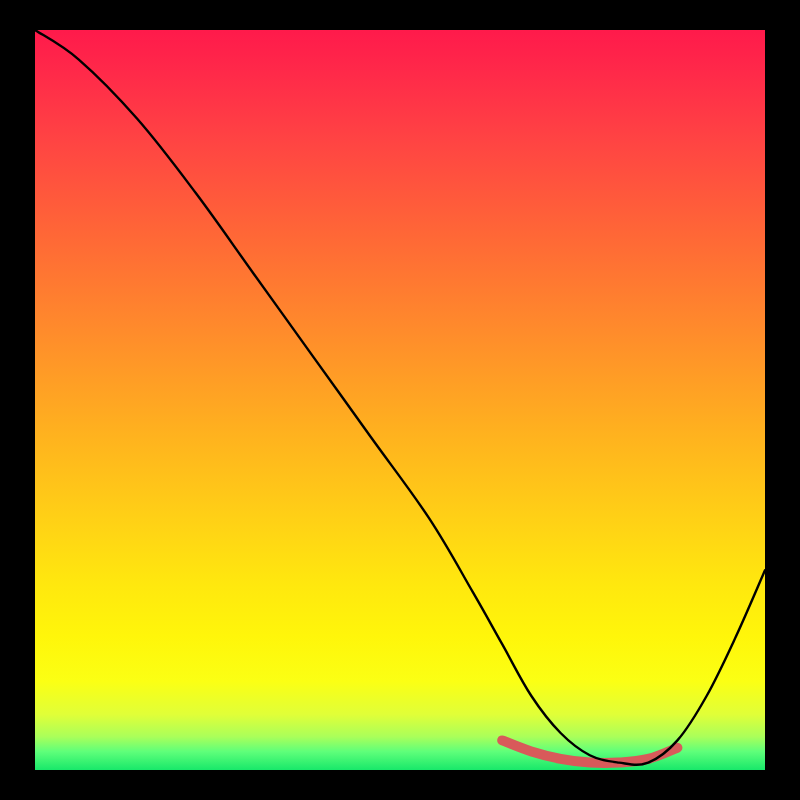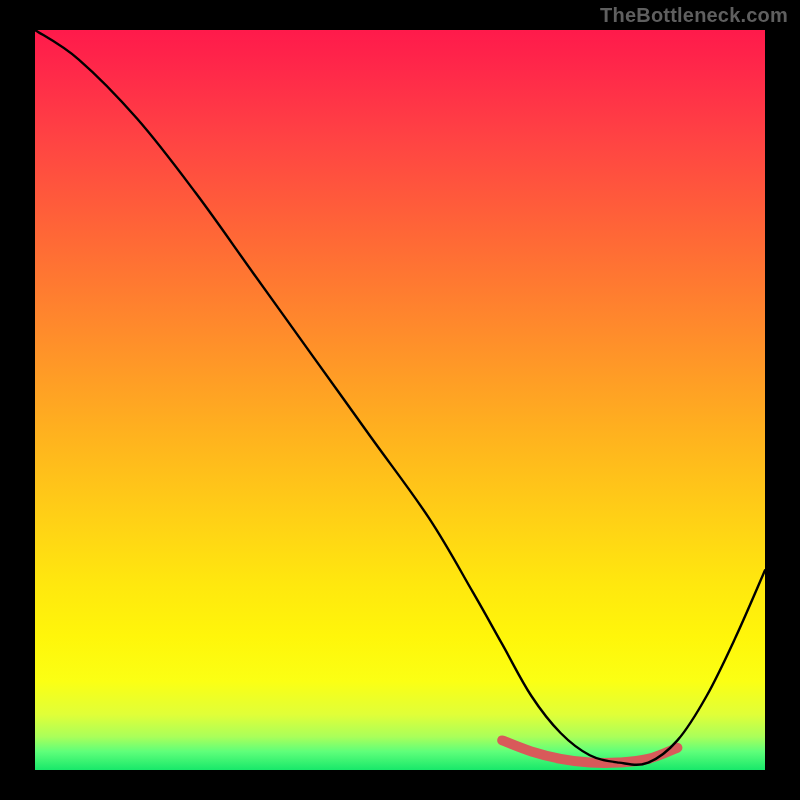--- a/index.html
+++ b/index.html
@@ -82,21 +82,20 @@
     stroke-width: 10;
     stroke-linecap: round;
     stroke-linejoin: round;
   }
 </style>
 </head>
 <body>
 
 <div class="frame">
 
-  <div class="watermark">TheBottleneck.com</div>
 
   <div class="plot-area">
     <div class="gradient"></div>
 
     <svg class="curves" viewBox="0 0 730 740" preserveAspectRatio="none">
       <path id="marker-path" class="curve-marker" d="M 467.2,710.4 C 472.456,712.398 485.88800000000003,718.17 496.40000000000003,721.5 C 506.91200000000003,724.83 515.0880000000001,726.9019999999999 525.6,728.9 C 536.112,730.898 544.288,731.934 554.8,732.6 C 565.3119999999999,733.2660000000001 573.488,733.2660000000001 584,732.6 C 594.512,731.934 602.688,731.564 613.1999999999999,728.9 C 623.7119999999999,726.236 637.144,719.798 642.4,717.8"></path>
       <path id="main-path" class="curve-main" d="M 0,0 C 7.8839999999999995,5.328000000000004 25.403999999999996,13.616000000000032 43.8,29.600000000000023 C 62.196,45.58400000000002 81.176,64.82399999999997 102.2,88.79999999999995 C 123.224,112.77599999999994 139.576,134.82799999999995 160.6,162.79999999999995 C 181.624,190.77199999999996 197.976,214.896 219,244.2 C 240.024,273.504 256.376,296.29599999999994 277.4,325.59999999999997 C 298.424,354.904 314.776,377.696 335.8,407 C 356.824,436.304 375.80400000000003,460.428 394.20000000000005,488.4 C 412.59600000000006,516.372 424.86,539.756 438,562.4 C 451.14,585.044 456.688,595.552 467.2,614.2 C 477.712,632.8480000000001 485.88800000000003,650.016 496.40000000000003,666 C 506.91200000000003,681.984 515.0880000000001,692.3439999999999 525.6,703 C 536.112,713.6560000000001 544.288,719.8720000000001 554.8,725.2 C 565.3119999999999,730.528 573.488,731.268 584,732.6 C 594.512,733.932 602.688,736.596 613.1999999999999,732.6 C 623.7119999999999,728.604 631.8879999999999,722.388 642.4,710.4 C 652.912,698.4119999999999 661.0880000000001,684.648 671.6,666 C 682.112,647.352 690.288,629.444 700.8,606.8 C 711.3119999999999,584.156 724.744,552.188 730,540.2"></path>
     </svg>
   </div>
 

